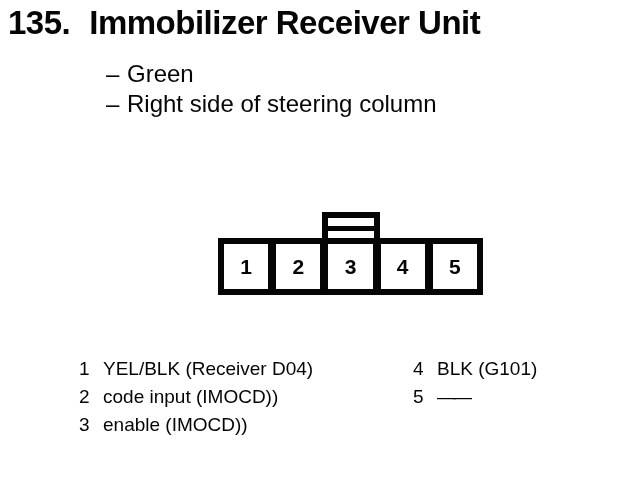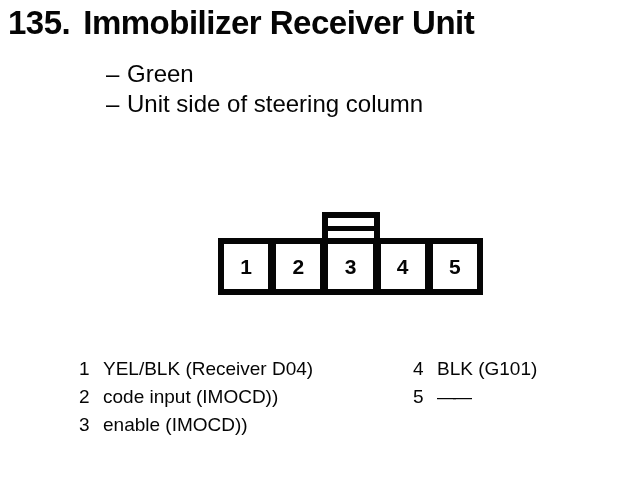--- a/index.html
+++ b/index.html
@@ -21,21 +21,21 @@
   .title {
     position: absolute;
     left: 8px;
     top: 4px;
     margin: 0;
     font-size: 33px;
     font-weight: bold;
     letter-spacing: -0.5px;
     white-space: nowrap;
   }
-  .title-num { margin-right: 13px; }
+  .title-num { margin-right: 19px; }
 
   
   .notes {
     position: absolute;
     left: 106px;
     top: 59px;
     font-size: 24px;
     line-height: 30px;
   }
   .note-line { white-space: nowrap; }
@@ -110,21 +110,21 @@
 
   <h1 class="title">
     <span class="title-num">135.</span><span class="title-text">Immobilizer Receiver Unit</span>
   </h1>
 
   <div class="notes">
     <div class="note-line">
       <span class="note-dash">–</span><span>Green</span>
     </div>
     <div class="note-line">
-      <span class="note-dash">–</span><span>Unit side of steering column</span>
+      <span class="note-dash">–</span><span>Right side of steering column</span>
     </div>
   </div>
 
   <div class="conn-tab">
     <div class="tab-slot"></div>
     <div class="tab-slot"></div>
   </div>
 
   <div class="conn-body">
     <div class="pin-cell">

